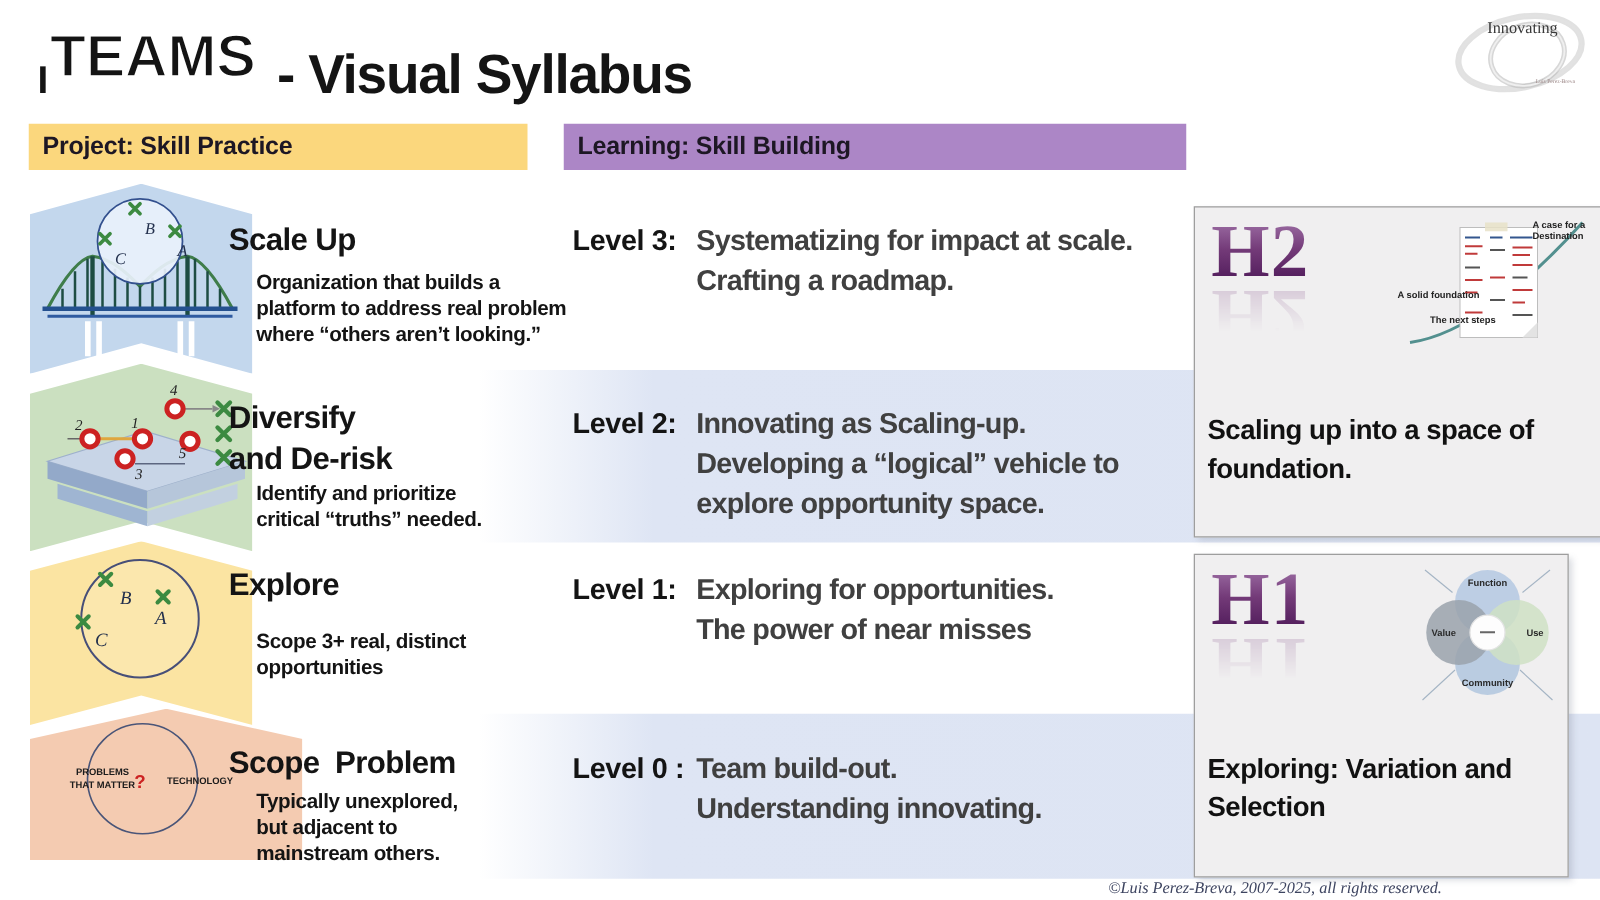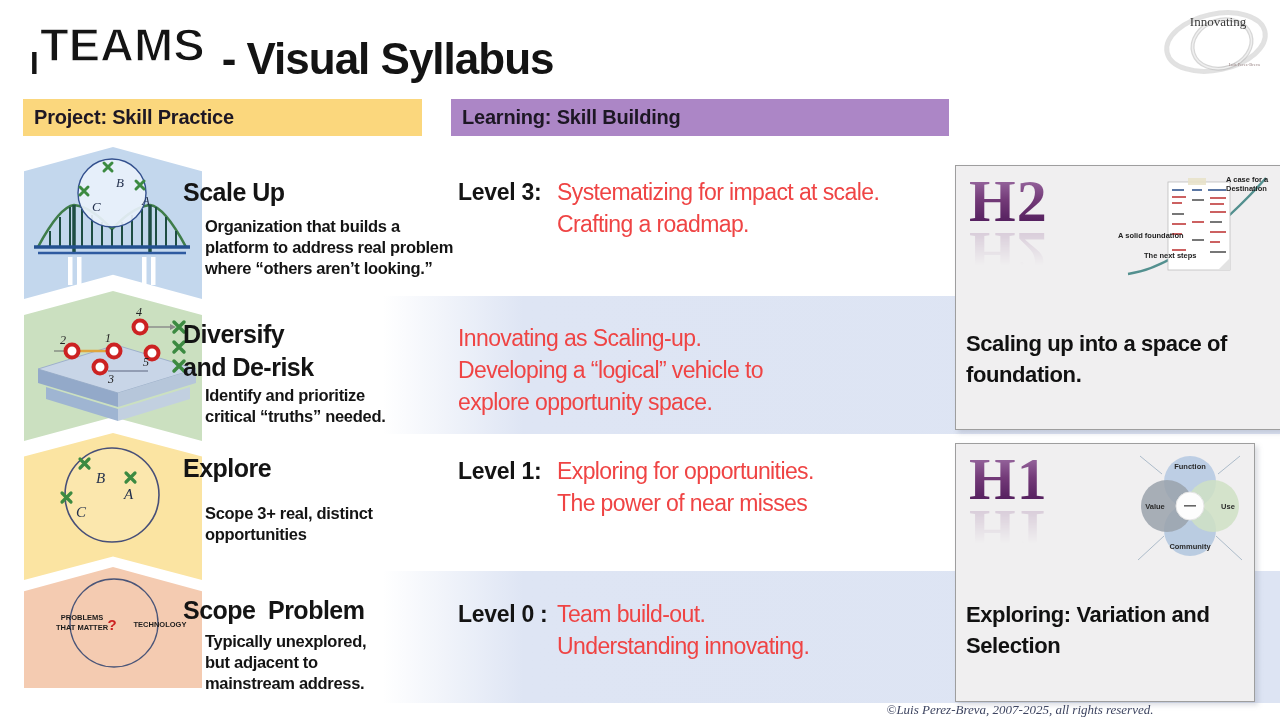--- a/index.html
+++ b/index.html
@@ -27,34 +27,34 @@
 
   
   .chev{left:24px;width:178px;z-index:2;}
   .chev-shape{position:absolute;left:0;top:0;width:100%;height:100%;}
   .chev1{top:147px;height:152px;}
   .chev1 .chev-shape{background:#c3d7ed;clip-path:polygon(0 16%,50% 0,100% 16%,100% 100%,50% 84%,0 100%);}
   .chev2{top:291px;height:150px;}
   .chev2 .chev-shape{background:#cbe0c0;clip-path:polygon(0 16%,50% 0,100% 16%,100% 100%,50% 84%,0 100%);}
   .chev3{top:433px;height:147px;}
   .chev3 .chev-shape{background:#fbe4a2;clip-path:polygon(0 16%,50% 0,100% 16%,100% 100%,50% 84%,0 100%);}
-  .chev4{top:567px;height:121px;}
+  .chev4{top:567px;height:121px;padding-left:40px;}
   .chev4 .chev-shape{background:#f4cbb1;clip-path:polygon(0 20%,50% 0,100% 20%,100% 100%,0 100%);}
   .chev svg{position:absolute;left:0;top:0;}
 
   
   .row-title{left:183px;font-size:25px;font-weight:800;letter-spacing:-0.5px;line-height:33px;z-index:3;}
   .row-title.scope{word-spacing:6px;}
   .row-desc{left:205px;font-size:16.5px;font-weight:700;letter-spacing:-0.3px;line-height:21px;z-index:3;}
   .row-desc div{white-space:nowrap;}
 
   
   .level{left:458px;display:flex;z-index:2;}
   .level-label{font-size:23px;font-weight:800;width:99px;flex:none;line-height:32px;letter-spacing:-0.3px;}
-  .level-lines{font-size:23px;font-weight:400;line-height:32px;letter-spacing:-0.6px;color:#ef4444;}
+  .level-lines{font-size:23px;font-weight:700;line-height:32px;letter-spacing:-0.6px;color:#404040;}
   .level-lines div{white-space:nowrap;}
   .lv3{top:176px;} .lv2{top:322px;} .lv1{top:455px;} .lv0{top:598px;}
 
   
   .card{width:298px;background:#f0eff0;border:1px solid #9e9e9e;z-index:4;
         box-shadow:3px 3px 5px rgba(110,120,140,0.25);}
   .card-h2{left:955px;top:165px;height:263px;padding-left:26px;}
   .card-h1{left:955px;top:443px;height:257px;}
   .bigletter{position:absolute;left:13px;top:4px;font-family:"Liberation Serif",serif;
              font-weight:700;font-size:60px;line-height:62px;color:#6b2a70;letter-spacing:1px;}
@@ -236,31 +236,32 @@
   <div>Scope 3+ real, distinct</div>
   <div>opportunities</div>
 </div>
 
 <div class="abs row-title scope" style="top:594px;">
   <div>Scope Problem</div>
 </div>
 <div class="abs row-desc" style="top:631px;">
   <div>Typically unexplored,</div>
   <div>but adjacent to</div>
-  <div>mainstream address.</div>
+  <div>mainstream others.</div>
 </div>
 
 <div class="abs level lv3">
   <div class="level-label">Level 3:</div>
   <div class="level-lines">
     <div>Systematizing for impact at scale.</div>
     <div>Crafting a roadmap.</div>
   </div>
 </div>
 <div class="abs level lv2">
+  <div class="level-label">Level 2:</div>
   <div class="level-lines">
     <div>Innovating as Scaling-up.</div>
     <div>Developing a “logical” vehicle to</div>
     <div>explore opportunity space.</div>
   </div>
 </div>
 <div class="abs level lv1">
   <div class="level-label">Level 1:</div>
   <div class="level-lines">
     <div>Exploring for opportunities.</div>

